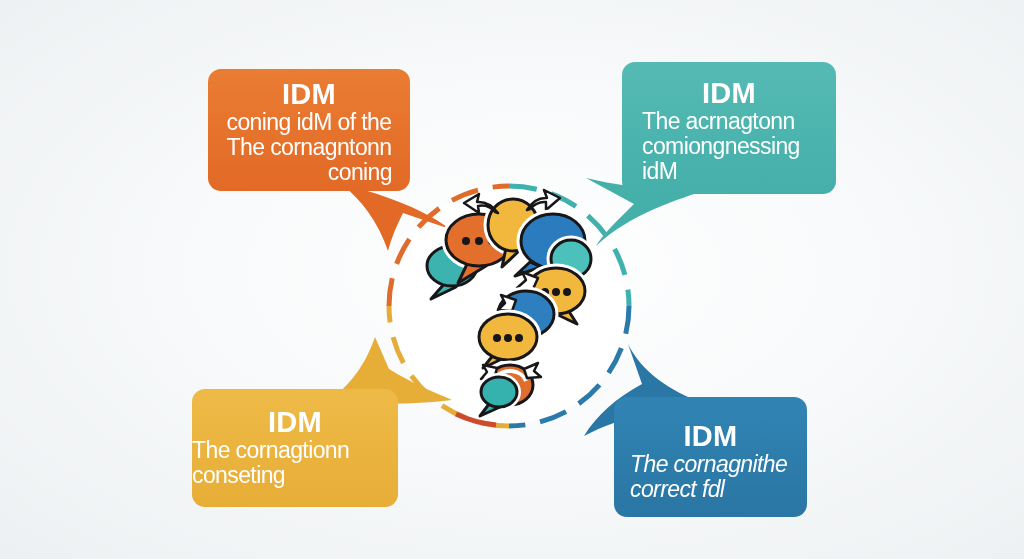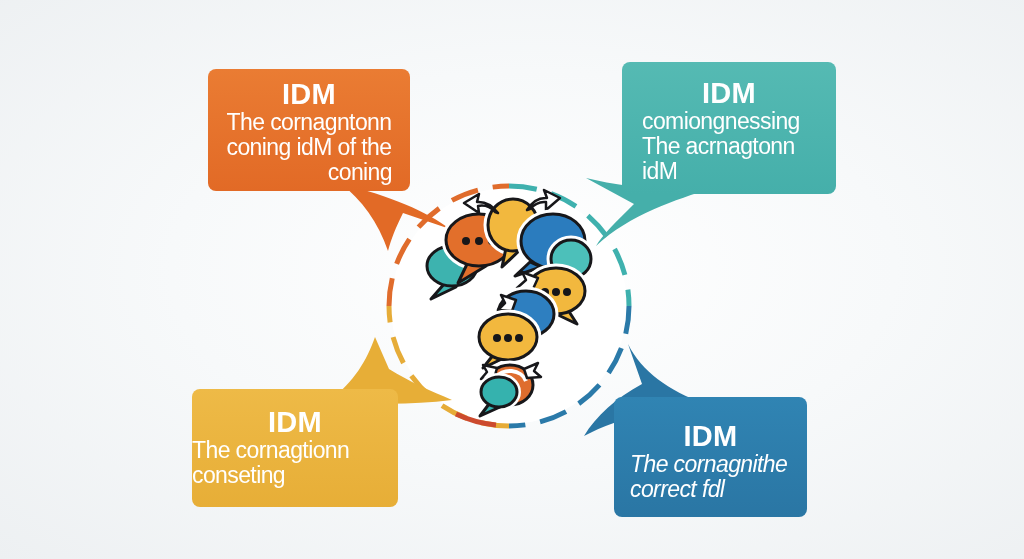--- a/index.html
+++ b/index.html
@@ -4,21 +4,21 @@
 <style>
   html,body{margin:0;padding:0;}
   body{
     width:1024px;height:559px;overflow:hidden;
     font-family:"Liberation Sans",sans-serif;
     background:radial-gradient(ellipse at 52% 48%, #ffffff 0%, #f7f9fa 48%, #edf0f2 100%);
   }
   .stage{position:relative;width:1024px;height:559px;}
   .art{position:absolute;left:0;top:0;z-index:1;}
   .callout{
-    position:absolute;z-index:2;border-radius:8px;color:#ffffff;
+    position:absolute;z-index:2;border-radius:13px;color:#ffffff;
     box-sizing:border-box;
   }
   .callout--tl{left:208px;top:69px;width:202px;height:122px;
     background:linear-gradient(180deg,#ea7c33,#e26a26);padding-top:9px;}
   .callout--tr{left:622px;top:62px;width:214px;height:132px;
     background:linear-gradient(180deg,#55bab3,#45afaa);padding-top:15px;}
   .callout--bl{left:192px;top:389px;width:206px;height:118px;
     background:linear-gradient(180deg,#eeba47,#e7ae37);padding-top:17px;}
   .callout--br{left:614px;top:397px;width:193px;height:120px;
     background:linear-gradient(180deg,#3084b3,#2a76a4);padding-top:23px;}
@@ -128,29 +128,29 @@
         <path d="M 497,368 L 483,365 L 487,372 L 481,379 L 494,379 Z" fill="#ffffff" stroke="#17171a" stroke-width="2.5"></path>
         <ellipse cx="499" cy="392" rx="18" ry="15" fill="#ffffff" stroke="#ffffff" stroke-width="8"></ellipse>
         <path d="M489,404 L480,416 L500,407 Z" fill="#35b2ae" stroke="#17171a" stroke-width="3"></path>
         <ellipse cx="499" cy="392" rx="18" ry="15" fill="#35b2ae" stroke="#17171a" stroke-width="3"></ellipse>
       </g>
     </g>
   </svg>
 
   <div class="callout callout--tl">
     <div class="title">IDM</div>
+    <div class="line">coning idM of the</div>
     <div class="line">The cornagntonn</div>
-    <div class="line">coning idM of the</div>
     <div class="line">coning</div>
   </div>
 
   <div class="callout callout--tr">
     <div class="title">IDM</div>
+    <div class="line">The acrnagtonn</div>
     <div class="line">comiongnessing</div>
-    <div class="line">The acrnagtonn</div>
     <div class="line">idM</div>
   </div>
 
   <div class="callout callout--bl">
     <div class="title">IDM</div>
     <div class="line">The cornagtionn</div>
     <div class="line">conseting</div>
   </div>
 
   <div class="callout callout--br">

